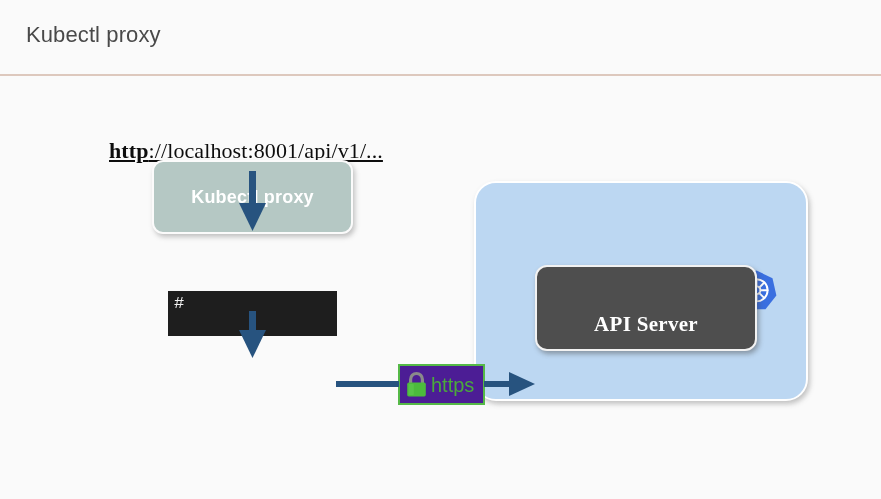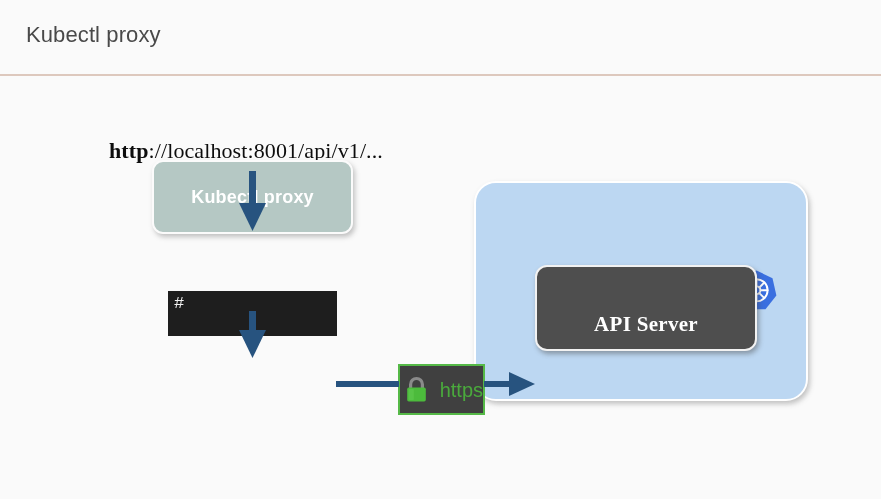--- a/index.html
+++ b/index.html
@@ -58,20 +58,21 @@
   
   .url-label {
     position: absolute;
     left: 109px;
     top: 62px;
     font-family: "Liberation Serif", serif;
     font-size: 22px;
     color: #0d0d0d;
     white-space: nowrap;
     letter-spacing: 0.1px;
+    text-decoration: underline;
   }
   .url-label .scheme {
     font-weight: bold;
   }
   .url-label .rest {
     font-weight: normal;
   }
 
   
   .cluster-panel {
@@ -165,27 +166,27 @@
     white-space: pre;
     letter-spacing: 0.4px;
   }
 
   
   .https-badge {
     position: absolute;
     left: 398px;
     top: 364px;
     width: 87px;
-    height: 51px;
-    background: #404040;
+    height: 41px;
+    background: #4c1d95;
     border: 2px solid #55b947;
     box-sizing: border-box;
     display: flex;
     align-items: center;
-    justify-content: space-between;
+    justify-content: flex-start;
     padding-left: 4px;
   }
   .lock-icon {
     width: 25px;
     height: 27px;
     flex: 0 0 auto;
   }
   .https-text {
     font-family: "Liberation Sans", sans-serif;
     font-size: 20px;

